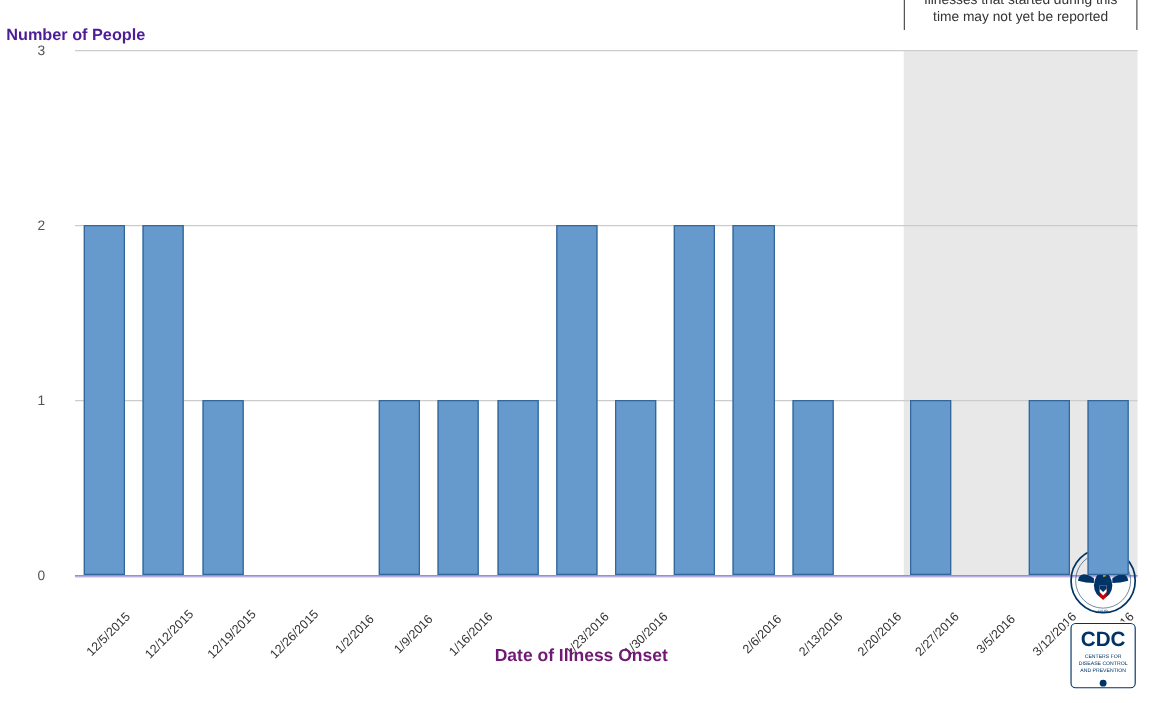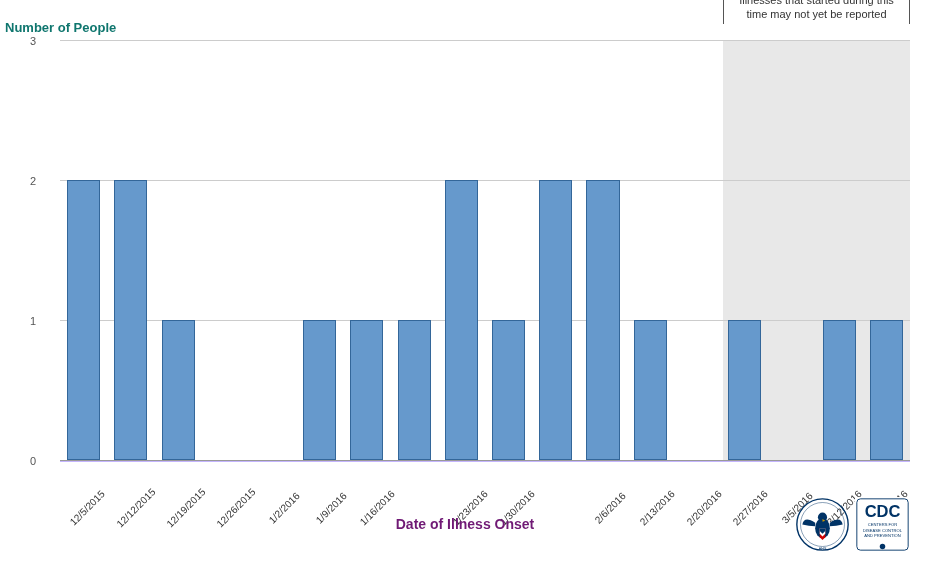--- a/index.html
+++ b/index.html
@@ -16,21 +16,21 @@
       width: 930px;
       height: 562px;
       padding: 10px 20px 80px 60px;
     }
     .y-axis-label {
       position: absolute;
       left: 5px;
       top: 20px;
       font-size: 13px;
       font-weight: bold;
-      color: #0f766e;
+      color: #4c1d95;
     }
     .x-axis-label {
       position: absolute;
       bottom: 30px;
       left: 50%;
       transform: translateX(-50%);
       font-size: 14px;
       font-weight: bold;
       color: #701a75;
     }
@@ -117,20 +117,21 @@
       white-space: nowrap;
       margin-top: 5px;
     }
     .logo-area {
       position: absolute;
       bottom: 10px;
       right: 20px;
       display: flex;
       align-items: center;
       gap: 5px;
+      flex-direction: column;
     }
     .hhs-logo {
       width: 55px;
       height: 55px;
     }
     .cdc-logo {
       width: 55px;
       height: 55px;
     }
   </style>

